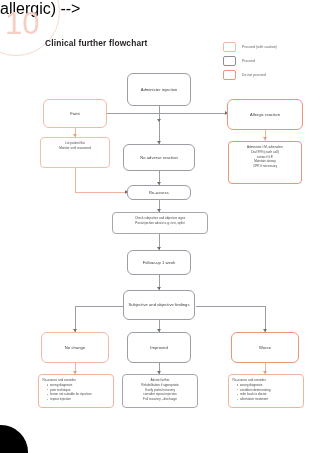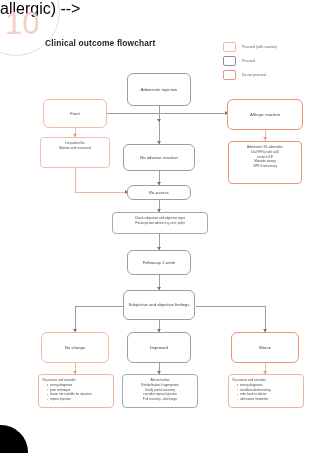--- a/index.html
+++ b/index.html
@@ -151,21 +151,21 @@
 <div id="page">
 
   
   <div class="corner-number">
     <div class="arc"></div>
     <div class="num">10</div>
   </div>
   <div class="corner-blob"></div>
 
   
-  <div class="page-title">Clinical outcome flowchart</div>
+  <div class="page-title">Clinical further flowchart</div>
 
   
   <div class="legend">
     <div class="legend-row">
       <span class="legend-swatch sw-caution"></span>
       <span class="legend-label">Proceed (with caution)</span>
     </div>
     <div class="legend-row">
       <span class="legend-swatch sw-proceed"></span>
       <span class="legend-label">Proceed</span>

